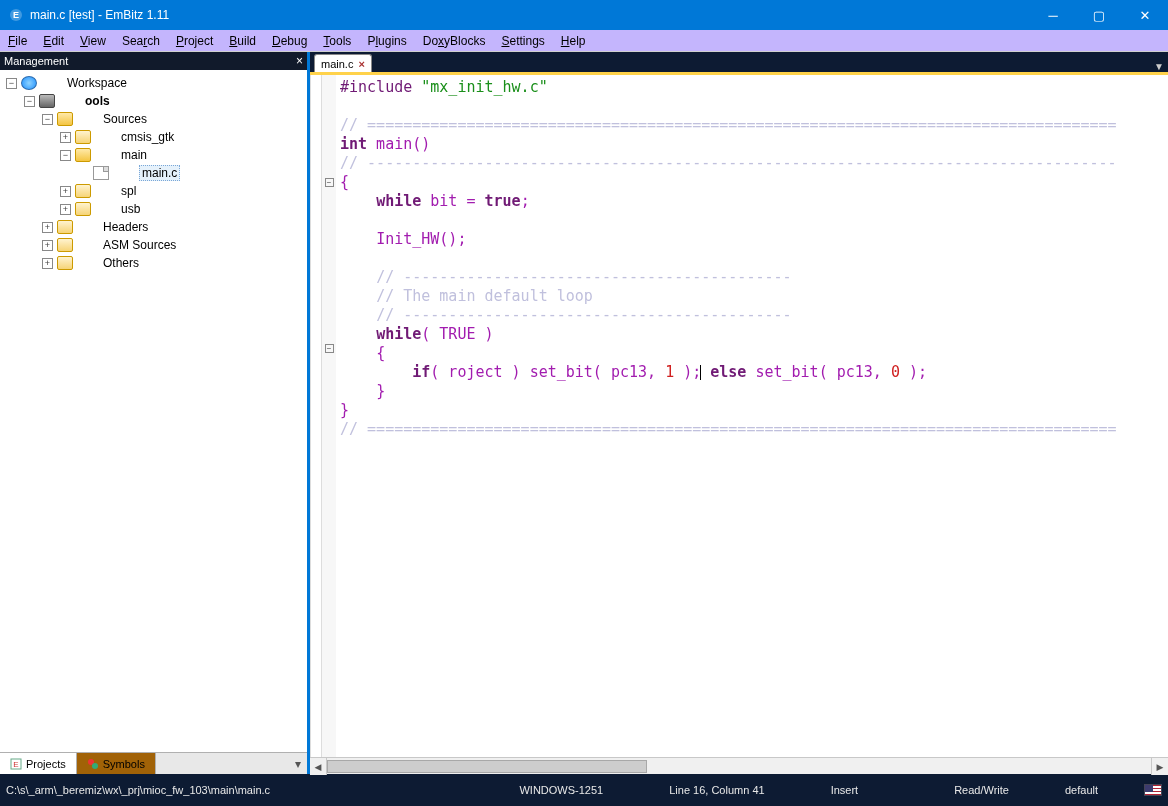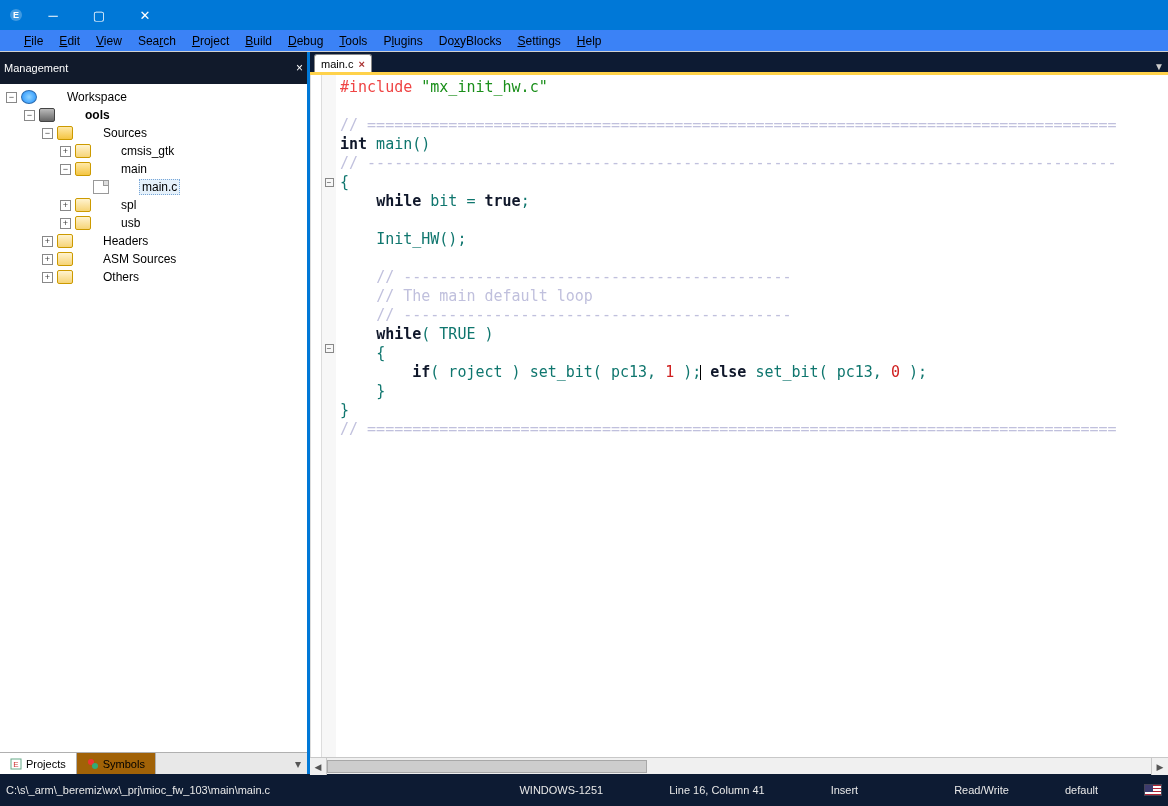--- a/index.html
+++ b/index.html
@@ -20,44 +20,44 @@
   display: flex;
   align-items: center;
   padding-left: 8px;
 }
 .titlebar .icon { width: 16px; height: 16px; margin-right: 6px; display:flex;align-items:center;justify-content:center;}
 .titlebar .title { flex: 1; font-size: 12px; }
 .winbtns { display: flex; height: 100%; }
 .winbtn { width: 46px; display: flex; align-items: center; justify-content: center; color:#fff; font-size:13px;}
 .winbtn.close { background: transparent; }
 .menubar {
-  background: #3b82f6;
+  background: #c4b5fd;
   border-bottom: 1px solid #d0d0d0;
   height: 22px;
   display: flex;
   align-items: center;
-  padding-left: 16px;
+  padding-left: 0;
 }
 .menuitem { padding: 2px 8px; cursor: default; }
 .menuitem u { text-decoration: underline; }
 .body-row {
   flex: 1;
   display: flex;
   min-height: 0;
 }
 .sidepanel {
   width: 310px;
   display: flex;
   flex-direction: column;
   border-right: 3px solid #0078d7;
 }
 .panelheader {
   background: #111a2b;
   color: #fff;
-  height: 32px;
+  height: 18px;
   display: flex;
   align-items: center;
   padding: 0 4px;
   font-size: 11px;
 }
 .panelheader .x { margin-left: auto; cursor:default; font-size:12px;}
 .tree {
   flex: 1;
   background: #fff;
   overflow: auto;
@@ -137,25 +137,25 @@
   font-family:Consolas,monospace;
   font-size:15px;
   line-height:19px;
   padding-top:3px;
   padding-left:4px;
   white-space:pre;
   overflow:auto;
   position:relative;
 }
 .cmt{color:#c0c0dd;}
-.pre{color:#ef4444;}
+.pre{color:#701a75;}
 .str{color:#1a8f1a;}
-.kw{color:#0f172a;font-weight:bold;}
+.kw{color:#701a75;font-weight:bold;}
 .num{color:#d02020;}
-.id{color:#0f766e;}
+.id{color:#a21caf;}
 .cursor{border-left:1px solid #000;display:inline-block;height:15px;vertical-align:middle;margin-left:-1px;}
 .hscroll{height:17px;background:#f0f0f0;border-top:1px solid #c8c8c8;position:relative;}
 .hscroll .thumb{position:absolute;left:17px;top:2px;height:13px;width:320px;background:#cdcdcd;border:1px solid #a8a8a8;}
 .hscroll .arr{position:absolute;top:0;width:17px;height:17px;display:flex;align-items:center;justify-content:center;color:#555;font-size:9px;background:#f0f0f0;}
 .hscroll .arr.l{left:0;border-right:1px solid #c8c8c8;}
 .hscroll .arr.r{right:0;border-left:1px solid #c8c8c8;}
 .statusbar{
   height:32px;
   background:#0d1b33;
   color:#e8e8e8;
@@ -174,20 +174,21 @@
 </head>
 <body>
 
 <div class="titlebar">
   <span class="icon">
     <svg width="14" height="14" viewBox="0 0 14 14">
         <circle cx="7" cy="7" r="6" fill="#fff" opacity=".25"></circle>
         <text x="7" y="10" text-anchor="middle" font-size="9" fill="#fff" font-weight="bold">E</text>
       </svg>
   </span>
+  <span class="title">main.c [test] - EmBitz 1.11</span>
   <div class="winbtns">
     <div class="winbtn">─</div>
     <div class="winbtn">▢</div>
     <div class="winbtn close">✕</div>
   </div>
 </div>
 
 <div class="menubar">
   <span class="menuitem"><u>F</u>ile</span>
   <span class="menuitem"><u>E</u>dit</span>

